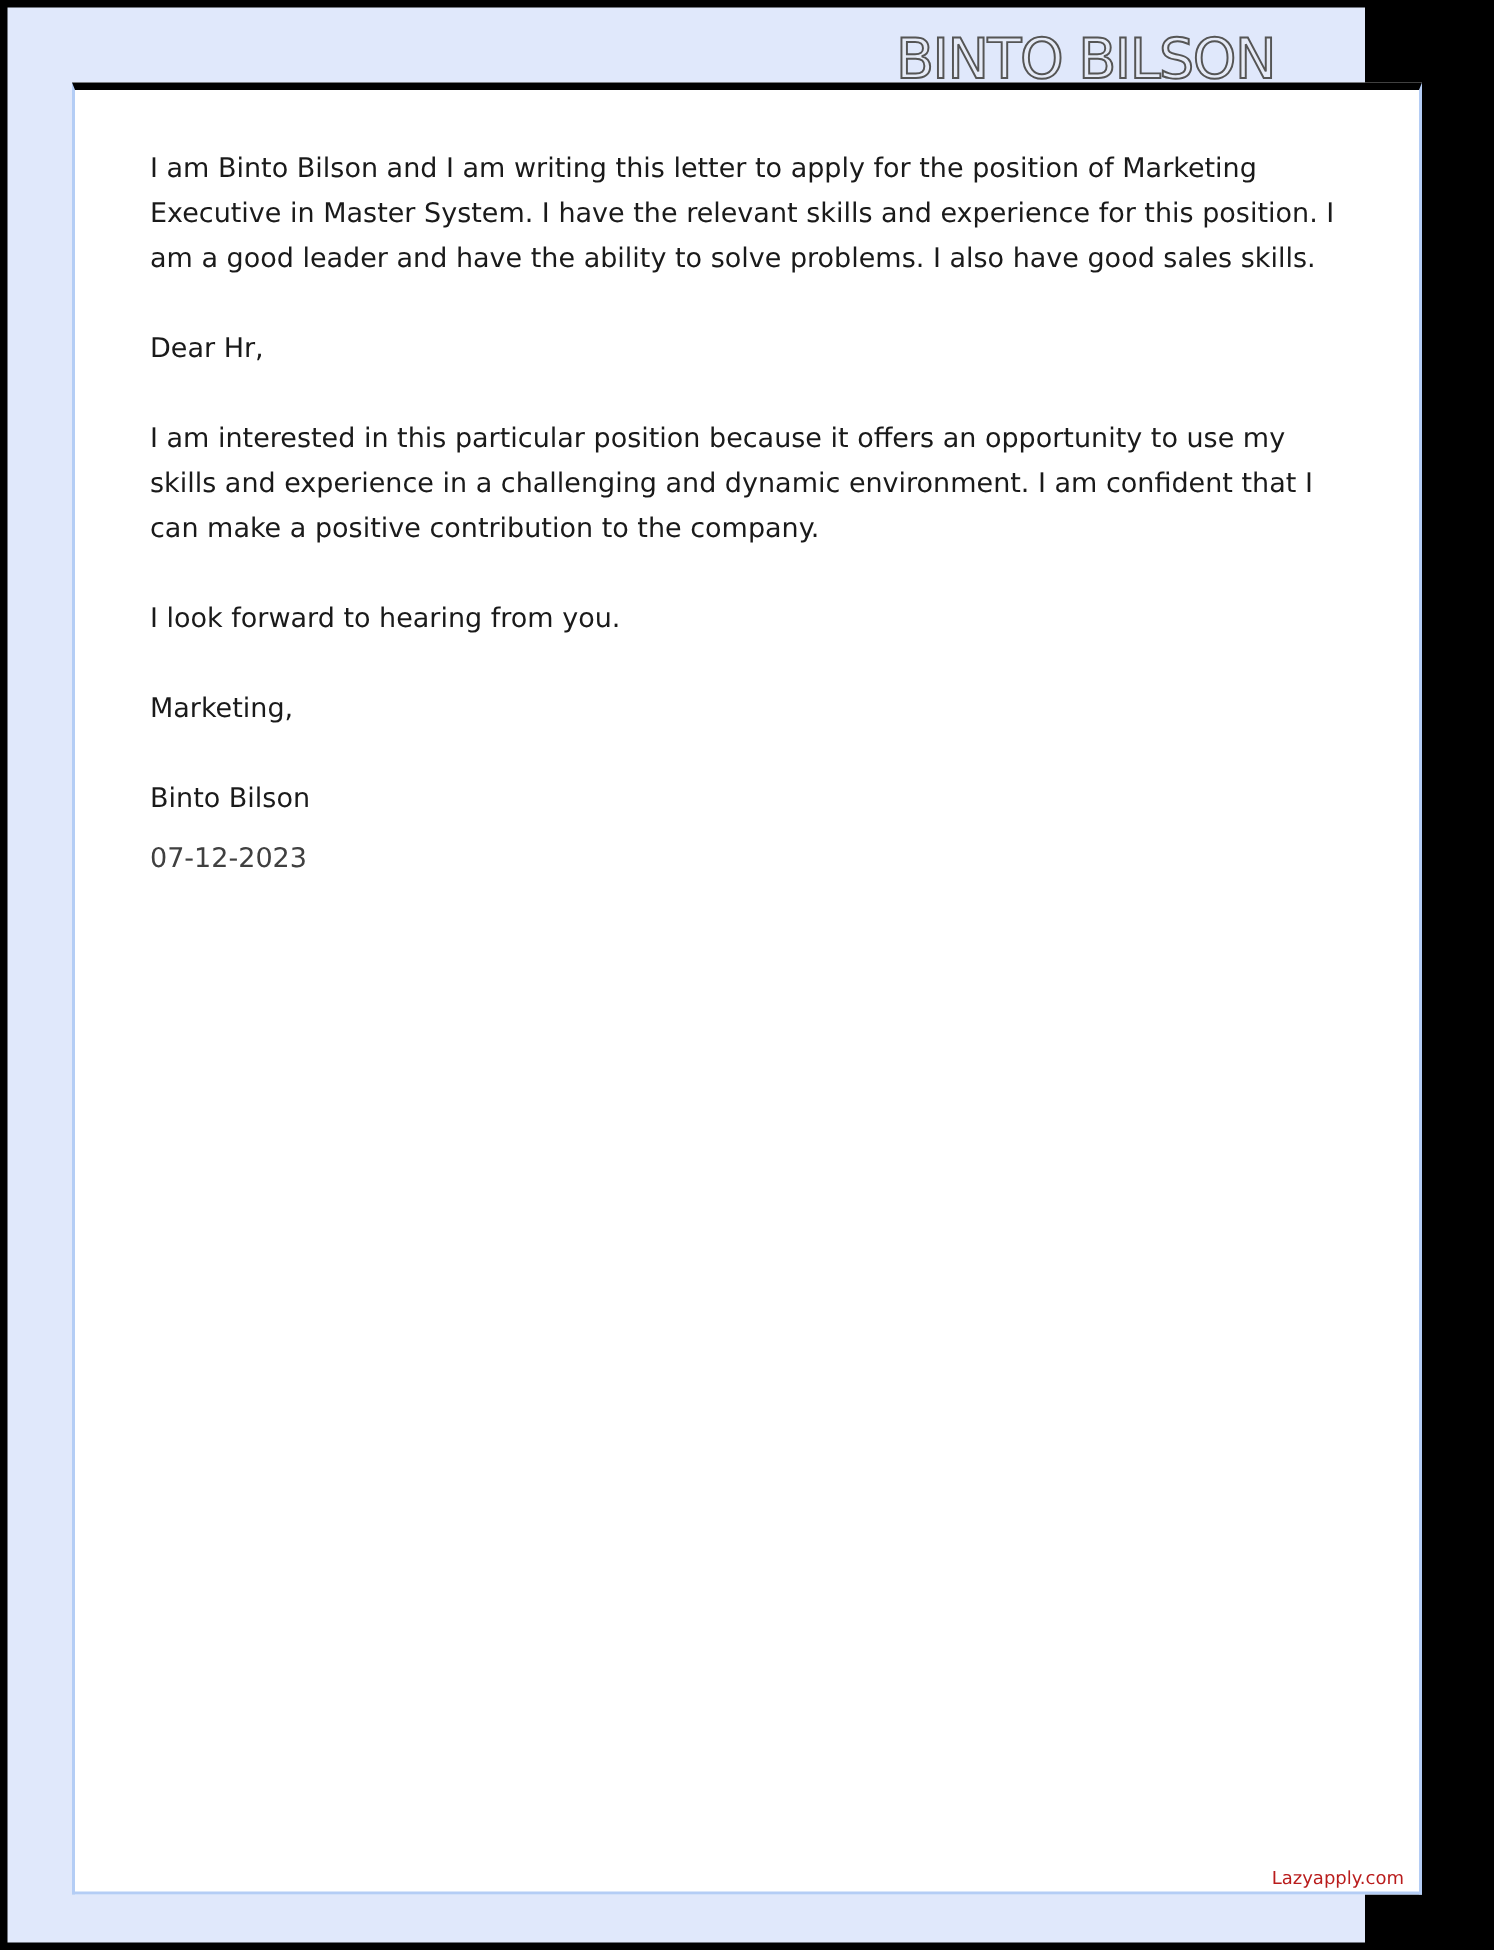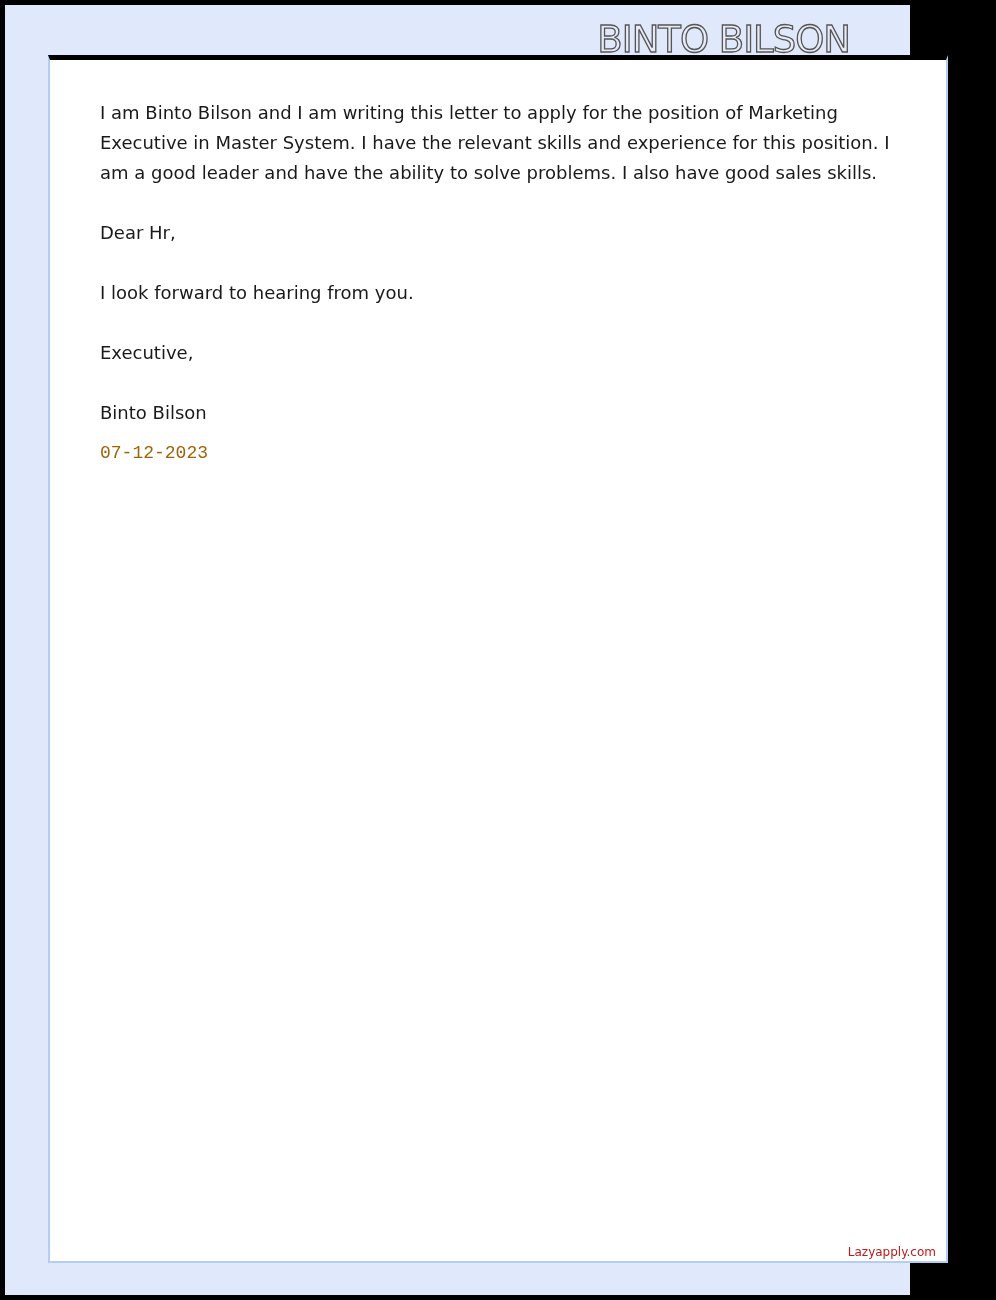--- a/index.html
+++ b/index.html
@@ -38,38 +38,39 @@
     }
     .content {
       position: absolute;
       left: 50px; top: 38px; width: 800px;
       font-size: 18px;
       line-height: 30px;
       color: #1a1a1a;
     }
     .content p { margin: 0 0 30px 0; }
     .content p.sig { margin-bottom: 10px; }
-    .date { color: #a16207; font-family: Liberation Mono, monospace; }
+    .date { color: #404040; }
     .footer-brand {
       position: absolute;
       right: 10px; bottom: 0px;
       font-size: 12px;
       color: #b91c1c;
       line-height: 18px;
     }
   </style>
 </head>
 <body>
 
 <div class="frame">
   <div class="header-name">BINTO BILSON</div>
   <div class="page">
     <div class="content">
       <p>I am Binto Bilson and I am writing this letter to apply for the position of Marketing Executive in Master System. I have the relevant skills and experience for this position. I am a good leader and have the ability to solve problems. I also have good sales skills.</p>
       <p>Dear Hr,</p>
+      <p>I am interested in this particular position because it offers an opportunity to use my skills and experience in a challenging and dynamic environment. I am confident that I can make a positive contribution to the company.</p>
       <p>I look forward to hearing from you.</p>
-      <p>Executive,</p>
+      <p>Marketing,</p>
       <p class="sig">Binto Bilson</p>
       <p class="date">07-12-2023</p>
     </div>
     <div class="footer-brand">Lazyapply.com</div>
   </div>
 </div>
 
 </body></html>

